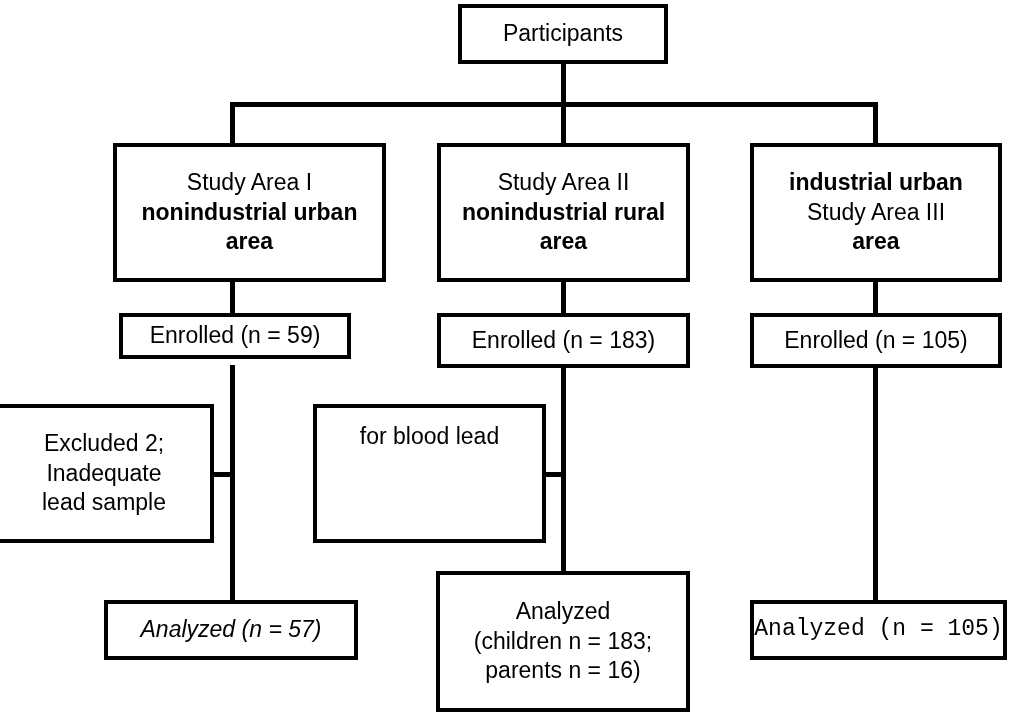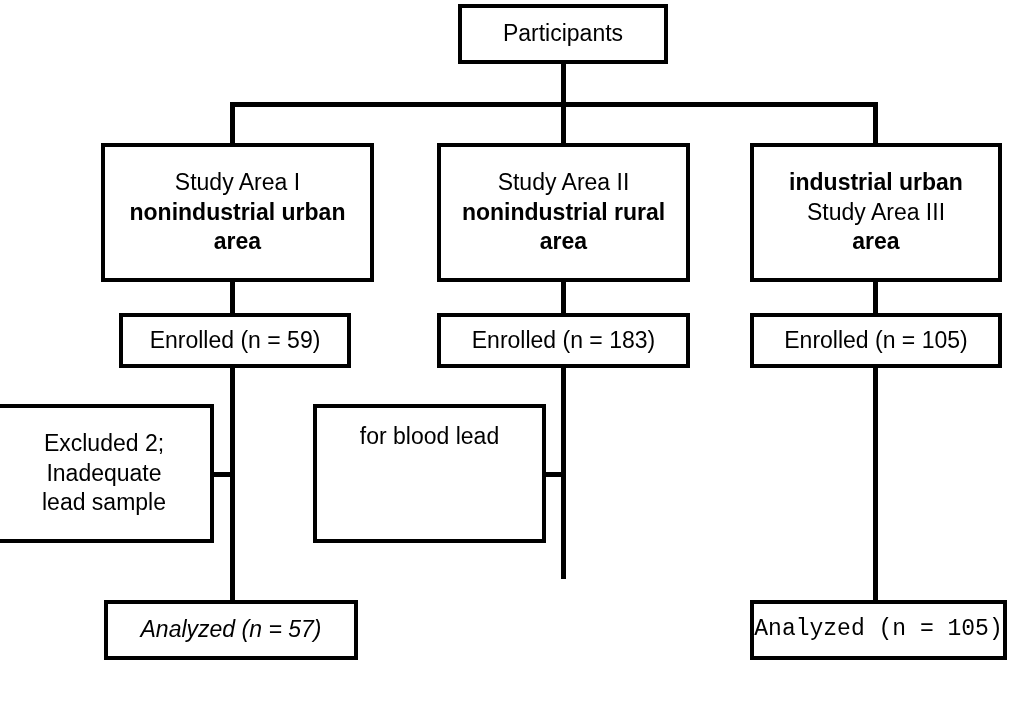--- a/index.html
+++ b/index.html
@@ -75,39 +75,39 @@
   <div class="connector v" style="left:561px; top:365px; height:214px;"></div>
 
   <div class="connector h" style="left:542px; top:472px; width:24px;"></div>
 
   <div class="connector v" style="left:873px; top:365px; height:239px;"></div>
 
   <div class="node" style="left:458px; top:4px; width:210px; height:60px;">
     <span class="line">Participants</span>
   </div>
 
-  <div class="node" style="left:101px; top:143px; width:273px; height:139px;">
+  <div class="node" style="left:113px; top:143px; width:273px; height:139px;">
     <span class="line">Study Area I</span>
     <span class="line bold">nonindustrial urban</span>
     <span class="line bold">area</span>
   </div>
 
   <div class="node" style="left:437px; top:143px; width:253px; height:139px;align-items:center;">
     <span class="line">Study Area II</span>
     <span class="line bold">nonindustrial rural</span>
     <span class="line bold">area</span>
   </div>
 
   <div class="node" style="left:750px; top:143px; width:252px; height:139px;">
     <span class="line bold">industrial urban</span>
     <span class="line">Study Area III</span>
     <span class="line bold">area</span>
   </div>
 
-  <div class="node" style="left:119px; top:313px; width:232px; height:55px;">
+  <div class="node" style="left:119px; top:313px; width:232px; height:46px;">
     <span class="line">Enrolled (n = 59)</span>
   </div>
 
   <div class="node" style="left:437px; top:313px; width:253px; height:55px;">
     <span class="line">Enrolled (n = 183)</span>
   </div>
 
   <div class="node" style="left:750px; top:313px; width:252px; height:55px;">
     <span class="line">Enrolled (n = 105)</span>
   </div>
@@ -119,18 +119,23 @@
   </div>
 
   <div class="node top-align" style="left:313px; top:404px; width:233px; height:139px;">
     <span class="line">for blood lead</span>
   </div>
 
   <div class="node" style="left:104px; top:600px; width:254px; height:60px;font-style:italic;">
     <span class="line">Analyzed (n = 57)</span>
   </div>
 
+  <div class="node" style="left:436px; top:571px; width:254px; height:141px;">
+    <span class="line">Analyzed</span>
+    <span class="line">(children n = 183;</span>
+    <span class="line">parents n = 16)</span>
+  </div>
 
   <div class="node" style="left:750px; top:600px; width:257px; height:60px;font-family:Liberation Mono, monospace;">
     <span class="line">Analyzed (n = 105)</span>
   </div>
 
 </div>
 
 </body></html>

